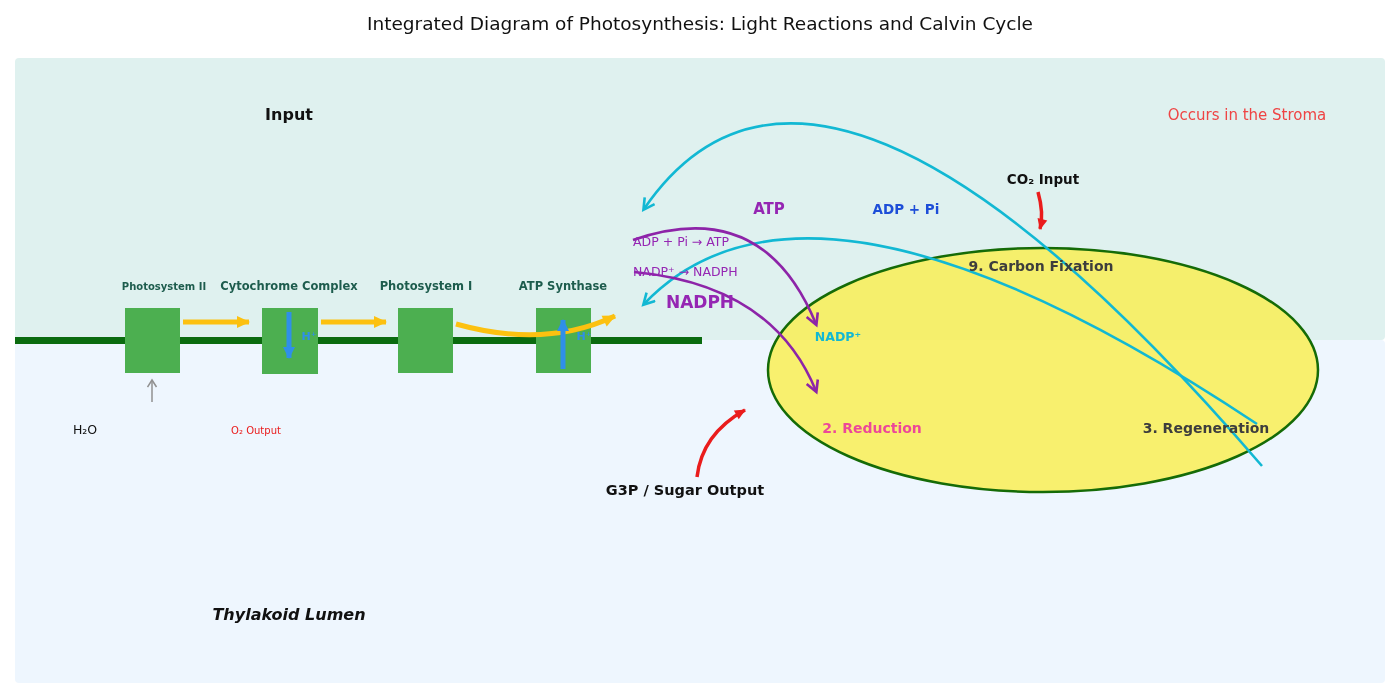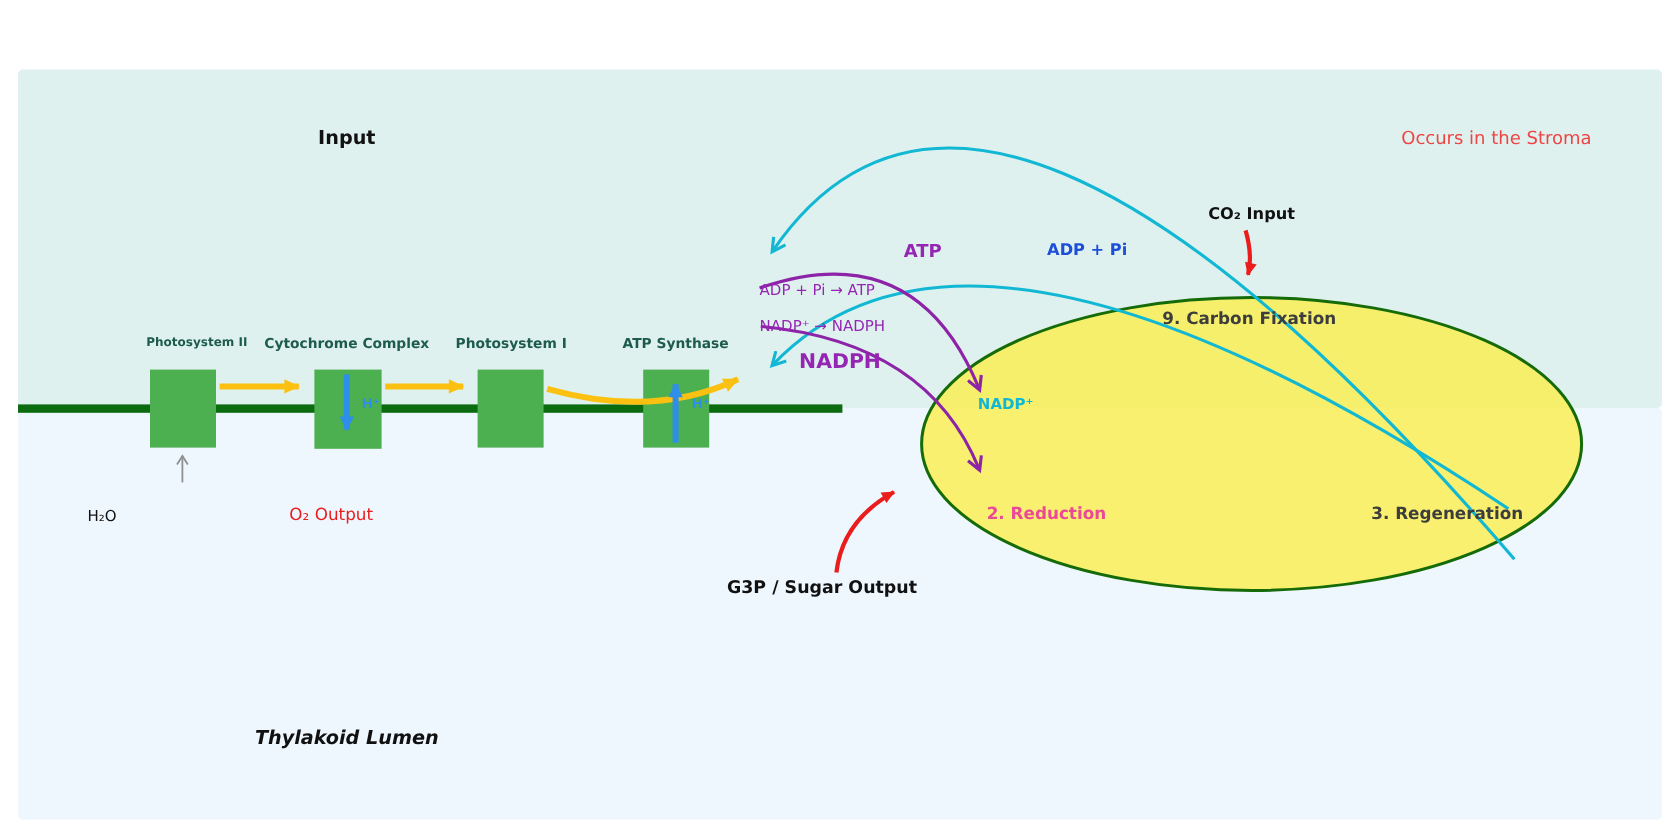--- a/index.html
+++ b/index.html
@@ -64,35 +64,36 @@
     <path d="M1038,192 Q1044,213 1040,229" fill="none" stroke="#ea1c1c" stroke-width="3.5" marker-end="url(#ah-red)"></path>
     <path d="M697,477 Q702,434 745,410" fill="none" stroke="#ea1c1c" stroke-width="3.5" marker-end="url(#ah-red)"></path>
 
     <path d="M1262,466 Q820,-48 644,209" fill="none" stroke="#12b8d3" stroke-width="2.6" marker-end="url(#ah-cyan)"></path>
     <path d="M1257,424 Q812,128 644,304" fill="none" stroke="#12b8d3" stroke-width="2.6" marker-end="url(#ah-cyan)"></path>
 
     <path d="M633,240 Q763,195 816,324" fill="none" stroke="#8d24a8" stroke-width="2.6" marker-end="url(#ah-purple)"></path>
     <path d="M634,272 Q773,285 816,391" fill="none" stroke="#8d24a8" stroke-width="2.6" marker-end="url(#ah-purple)"></path>
   </svg>
 
+  <div class="t" style="left:700px;top:24px;font-size:18.5px;color:#111;">Integrated Diagram of Photosynthesis: Light Reactions and Calvin Cycle</div>
 
   <div class="t bold" style="left:289px;top:115px;font-size:16px;color:#111;">Input</div>
   <div class="t" style="left:1247px;top:115px;font-size:15px;color:#ef4444;">Occurs in the Stroma</div>
   <div class="t bold" style="left:289px;top:615px;font-size:16px;color:#111;font-style:italic;">Thylakoid Lumen</div>
 
   <div class="t bold" style="left:164px;top:286px;font-size:10px;color:#1d5c4d;">Photosystem II</div>
   <div class="t bold" style="left:289px;top:286px;font-size:11.5px;color:#1d5c4d;">Cytochrome Complex</div>
   <div class="t bold" style="left:426px;top:286px;font-size:11.5px;color:#1d5c4d;">Photosystem I</div>
   <div class="t bold" style="left:563px;top:286px;font-size:11.5px;color:#1d5c4d;">ATP Synthase</div>
 
   <div class="t bold" style="left:309px;top:337px;font-size:11px;color:#2f8fe8;">H⁺</div>
   <div class="t bold" style="left:584px;top:337px;font-size:11px;color:#2f8fe8;">H⁺</div>
 
   <div class="t" style="left:85px;top:430px;font-size:12.5px;color:#111;">H₂O</div>
-  <div class="t" style="left:256px;top:430px;font-size:14px;color:#ea1c1c;margin-left:20px;">O₂ Output</div>
+  <div class="t" style="left:256px;top:430px;font-size:10px;color:#ea1c1c;">O₂ Output</div>
 
   <div class="t bold" style="left:769px;top:209px;font-size:15px;color:#9526b3;">ATP</div>
   <div class="t bold" style="left:906px;top:209px;font-size:13.5px;color:#1d4ed8;">ADP + Pi</div>
   <div class="t-left" style="left:633px;top:242px;font-size:12.5px;color:#9526b3;">ADP + Pi → ATP</div>
   <div class="t-left" style="left:633px;top:272px;font-size:12.5px;color:#9526b3;">NADP⁺ → NADPH</div>
   <div class="t bold" style="left:700px;top:302px;font-size:17px;color:#9526b3;">NADPH</div>
   <div class="t bold" style="left:838px;top:337px;font-size:12.5px;color:#12b8d3;">NADP⁺</div>
 
   <div class="t bold" style="left:1043px;top:179px;font-size:13.5px;color:#111;">CO₂ Input</div>
   <div class="t bold" style="left:1041px;top:267px;font-size:14px;color:#3d3d3d;">9. Carbon Fixation</div>

